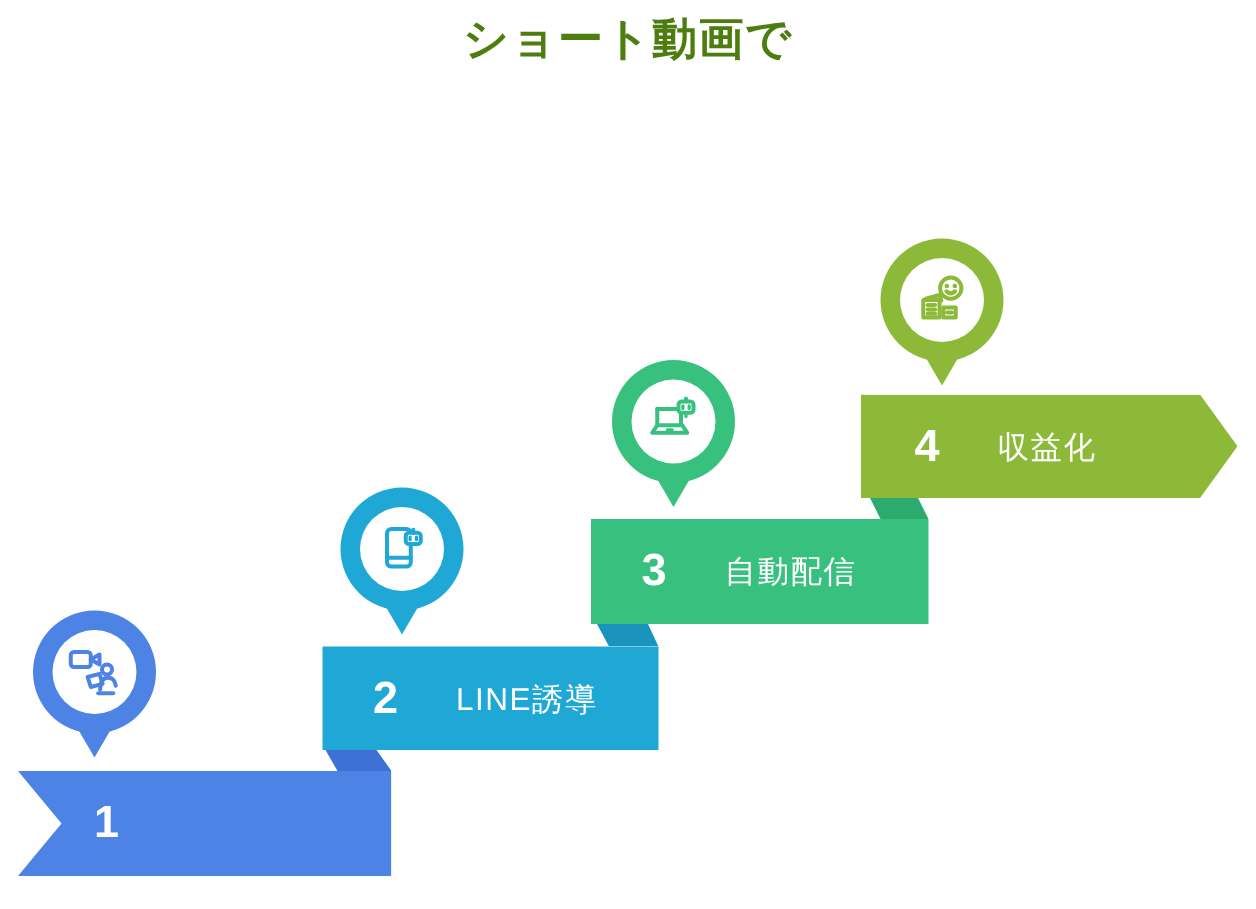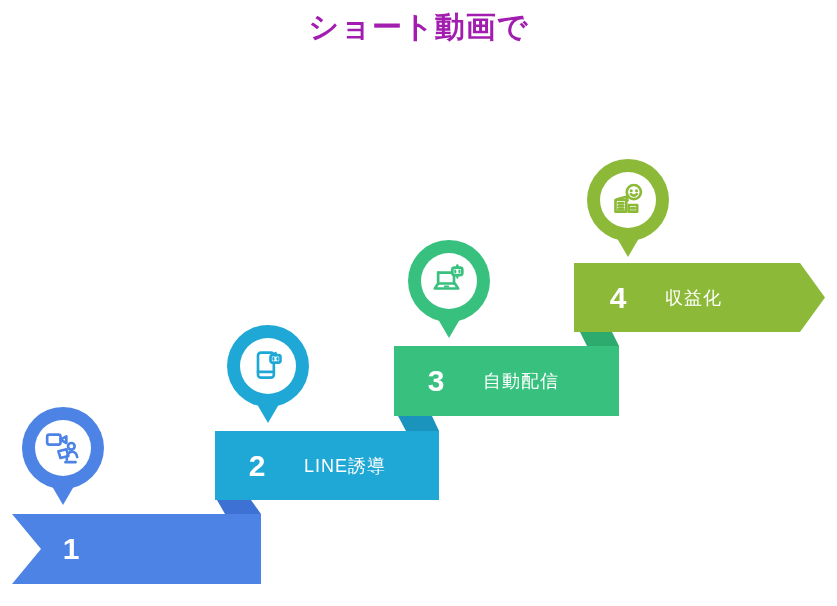--- a/index.html
+++ b/index.html
@@ -35,21 +35,21 @@
     color: #ffffff;
   }
   .banner .num {
     font-size: 30px;
     font-weight: bold;
     width: 34px;
     text-align: center;
     flex: 0 0 auto;
   }
   .banner .label {
-    font-size: 18px;
+    font-size: 21px;
     font-weight: 500;
     margin-left: 30px;
     letter-spacing: 1px;
     white-space: nowrap;
   }
 
   #banner-1 {
     left: 12px; top: 514px; width: 249px; height: 70px;
     clip-path: polygon(0 0, 100% 0, 100% 100%, 0 100%, 29px 50%);
     padding-left: 42px;
@@ -96,21 +96,21 @@
   #pin-1 { left: 22px;  top: 407px; }
   #pin-2 { left: 227px; top: 325px; }
   #pin-3 { left: 408px; top: 240px; }
   #pin-4 { left: 587px; top: 159px; }
 </style>
 </head>
 <body>
 
 <div class="canvas">
 
-  <div class="title" style="color: #a21caf;">
+  <div class="title" style="color: #4d7c0f;">
     <div>ショート動画で</div>
   </div>
 
   <div class="pin" id="pin-4" style="color: rgb(140, 186, 56);">
     <div class="ring" style="background: rgb(140, 186, 56);"></div>
     <div class="tip" style="border-top-color: rgb(140, 186, 56);"></div>
     <div class="inner">
       <svg width="40" height="40" viewBox="0 0 48 48" fill="none" stroke="currentColor" stroke-width="3.2" stroke-linecap="round" stroke-linejoin="round">
         <path d="M11 23 l11 -3 1.5 4.5"></path>
         <rect x="9" y="24" width="13" height="14"></rect>

